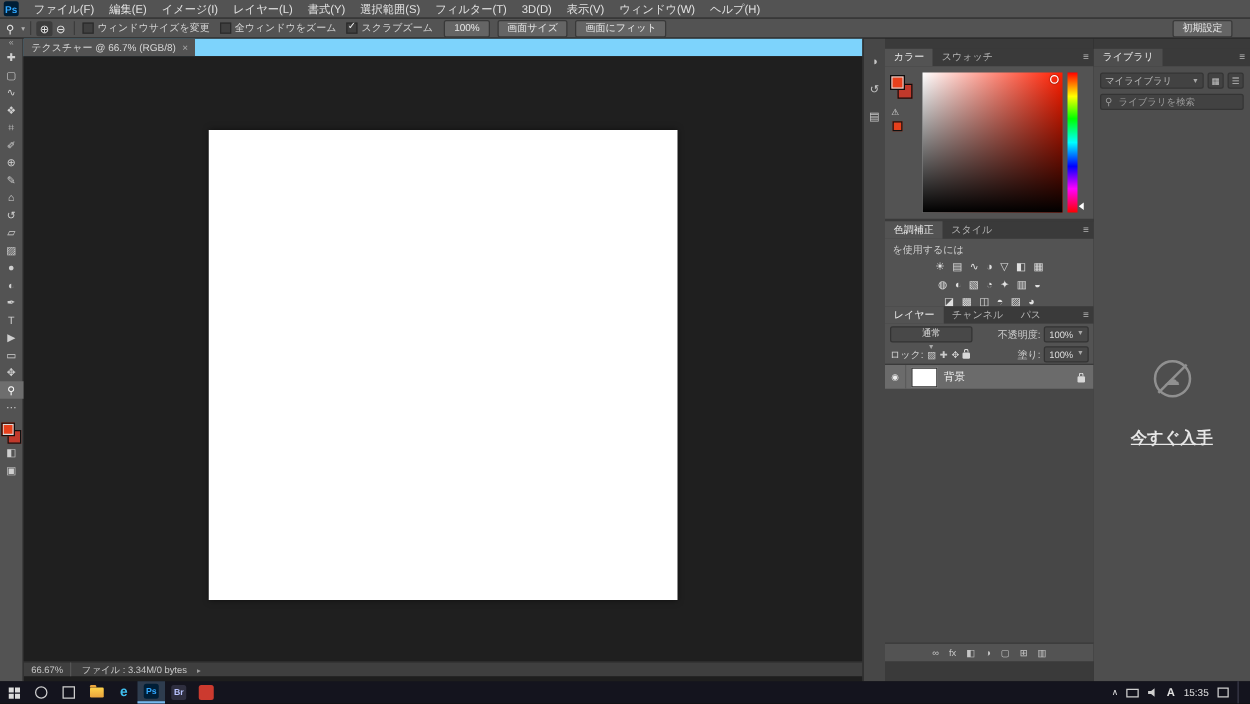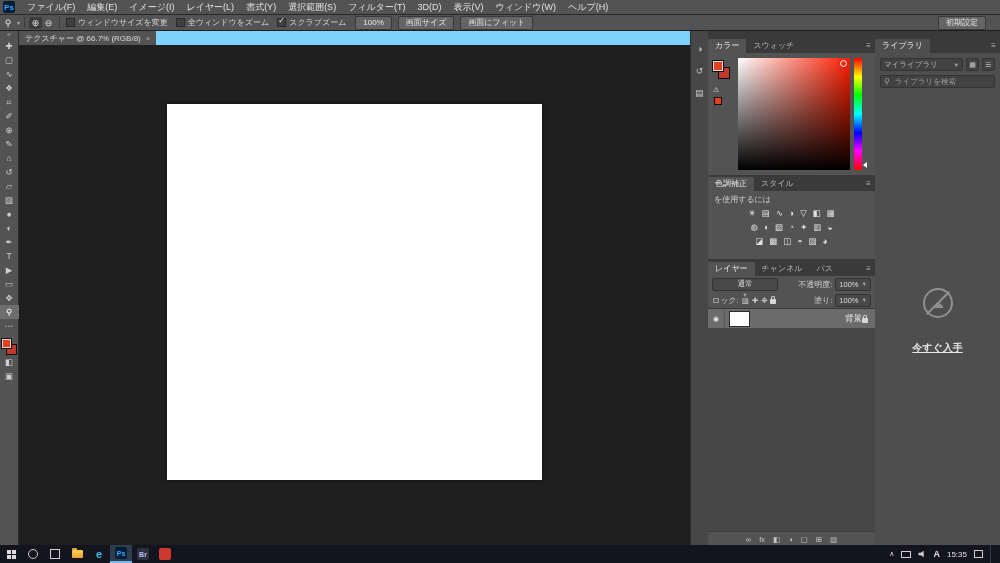--- a/index.html
+++ b/index.html
@@ -120,21 +120,21 @@
     display:flex;align-items:center;gap:3px;padding:0 3px;box-sizing:border-box;}
   .lib-search input{flex:1;background:transparent;border:none;outline:none;font-size:7.5px;
     color:#cfcfcf;font-family:Liberation Serif, serif;min-width:0;}
   .lib-search input::placeholder{color:#9c9c9c;}
   .searchglyph{font-size:8px;color:#9c9c9c;}
   .lib-msg{position:absolute;left:8px;right:8px;top:235px;text-align:center;}
   .cloudwrap{width:30px;height:30px;border:2px solid #909090;border-radius:50%;margin:0 auto 10px;
     position:relative;display:flex;align-items:center;justify-content:center;color:#909090;font-size:13px;box-sizing:border-box;}
   .cloudwrap::after{content:"";position:absolute;left:-3px;top:12px;width:32px;height:2px;background:#909090;transform:rotate(-45deg);}
   .msgtext{font-size:8px;color:#c9c9c9;line-height:11px;}
-  .cta{display:inline-block;margin-top:13px;font-size:10px;color:#e6e6e6;text-decoration:underline;font-weight:bold;}
+  .cta{display:inline-block;margin-top:13px;font-size:13px;color:#e6e6e6;text-decoration:underline;font-weight:bold;}
 
   
   #taskbar{left:0;top:545px;width:1000px;height:18px;background:#14141e;display:flex;align-items:center;}
   .tb-ico{width:22px;height:18px;display:flex;align-items:center;justify-content:center;position:relative;}
   .winlogo{width:9px;height:9px;position:relative;}
   .winlogo::before{content:"";position:absolute;left:0;top:0;width:4px;height:4px;background:#dcdcdc;
     box-shadow:5px 0 #dcdcdc,0 5px #dcdcdc,5px 5px #dcdcdc;}
   .circ{width:8px;height:8px;border:1px solid #cfcfcf;border-radius:50%;}
   .tvrect{width:8px;height:8px;border:1px solid #cfcfcf;}
   .folder{width:11px;height:8px;background:linear-gradient(#ffd24a,#e8a33d);border-radius:1px;position:relative;}
@@ -234,20 +234,25 @@
     <div class="doctab">
       <span>テクスチャー @ 66.7% (RGB/8)</span>
       <span class="close">×</span>
     </div>
   </div>
 
   <div class="abs" id="canvasarea">
     <div id="docwhite"></div>
   </div>
 
+  <div class="abs" id="statusbar">
+    <span class="statzoom">66.67%</span>
+    <span class="statinfo">ファイル : 3.34M/0 bytes</span>
+    <span class="statarrow">▸</span>
+  </div>
 
   <div class="abs" id="dockstrip">
     <div class="stripicon">◑</div>
     <div class="stripicon">↺</div>
     <div class="stripicon">▤</div>
   </div>
 
   <div class="abs" id="dock">
 
     <div class="panel" style="top:8px;height:136px;">
@@ -299,21 +304,21 @@
           <span class="adjicon">◪</span>
           <span class="adjicon">▩</span>
           <span class="adjicon">◫</span>
           <span class="adjicon">◓</span>
           <span class="adjicon">▨</span>
           <span class="adjicon">◕</span>
         </div>
       </div>
     </div>
 
-    <div class="panel" style="top:231px;height:284px;text-align:right;">
+    <div class="panel" style="top:214px;height:284px;">
       <div class="ptabs">
         <div class="ptab active">レイヤー</div>
         <div class="ptab">チャンネル</div>
         <div class="ptab">パス</div>
         <div class="pmenu">≡</div>
       </div>
       <div class="pbody lp-body">
         <div class="lp-row">
           <span class="dd" style="width:58px;justify-content:space-between;flex-direction:column;">
             <span>通常</span>

